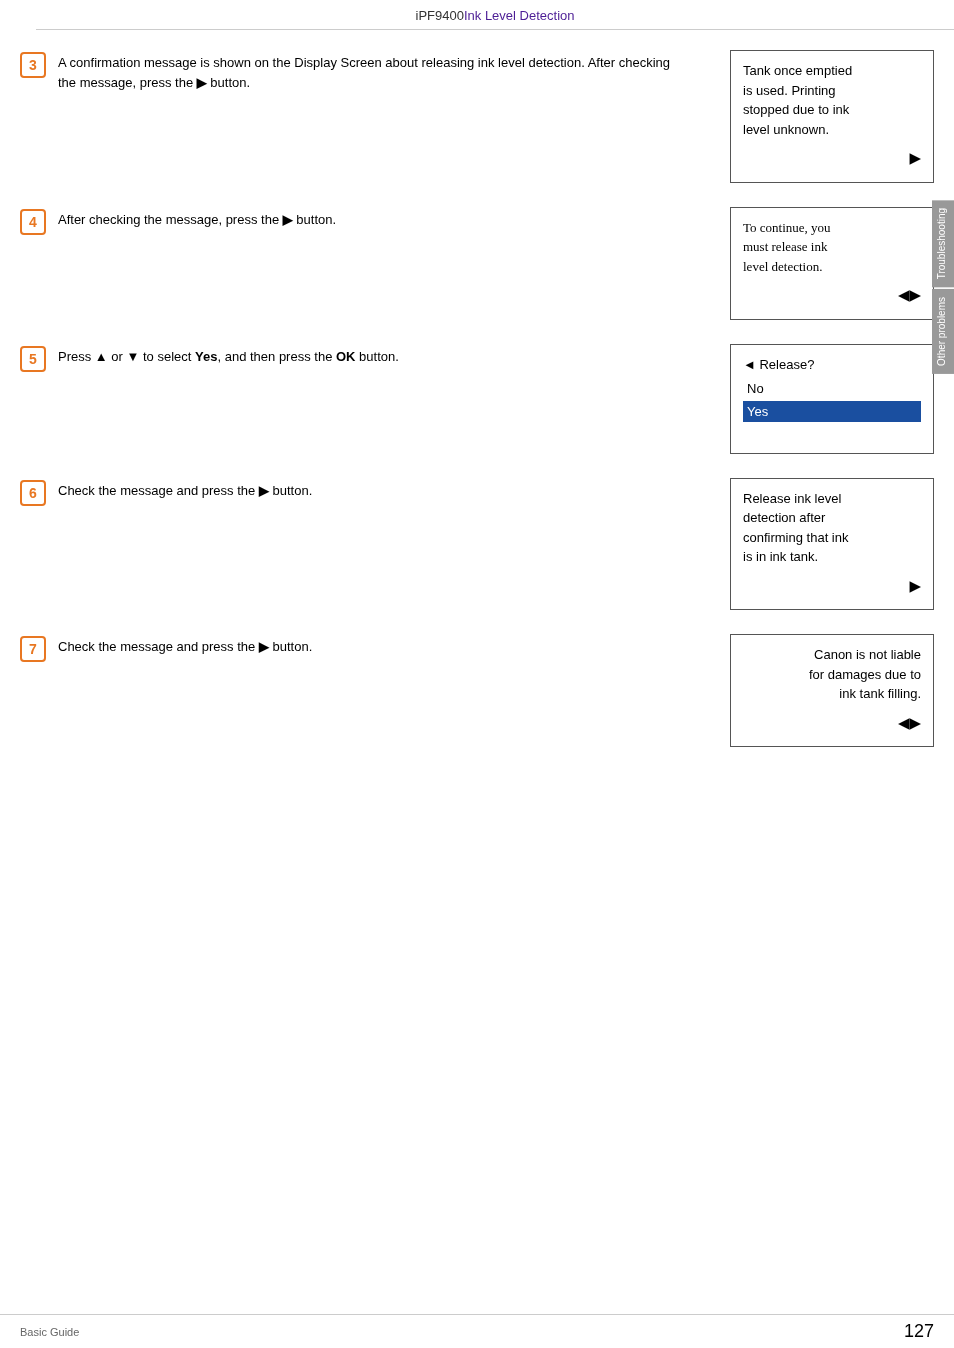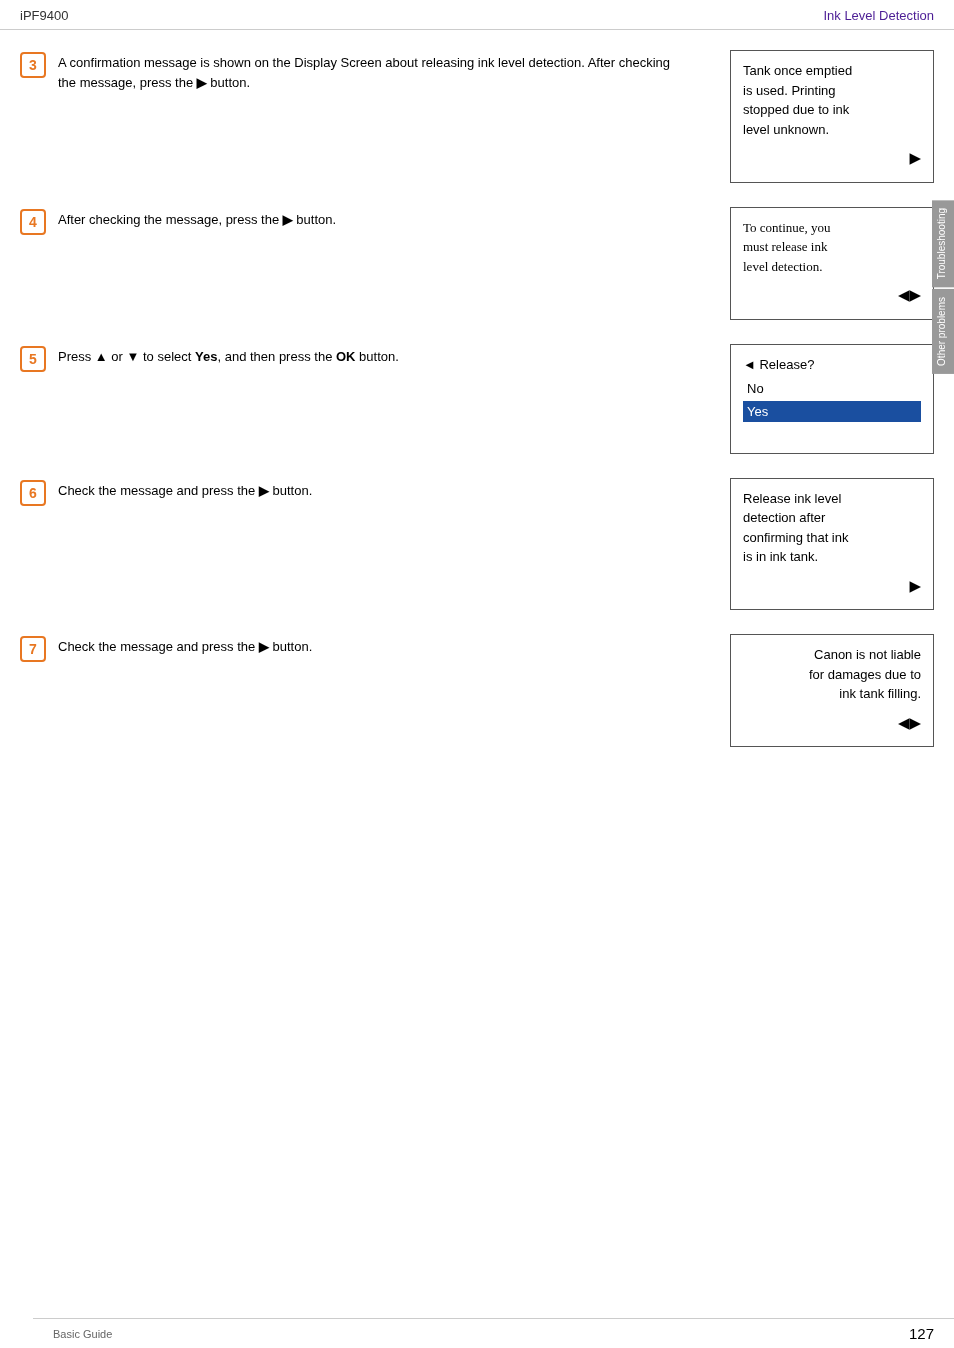--- a/index.html
+++ b/index.html
@@ -14,24 +14,25 @@
     }
     .page-container {
       width: 954px;
       min-height: 1348px;
       padding: 0;
       position: relative;
     }
     
     .header {
       display: flex;
-      justify-content: space-between;
+      justify-content: center;
       align-items: center;
       padding: 8px 20px 6px 20px;
       border-bottom: 1px solid #ccc;
+      margin-left: 36px;
     }
     .header-left {
       font-size: 13px;
       color: #333;
     }
     .header-right {
       font-size: 13px;
       color: #4c1d95;
     }
     
@@ -137,21 +138,20 @@
       bottom: 0;
       left: 0;
       right: 0;
       border-top: 1px solid #ccc;
       display: flex;
       justify-content: space-between;
       align-items: center;
       padding: 6px 20px;
       font-size: 11px;
       color: #666;
-      margin-left: 33px;
     }
     
     .arrow-glyph {
       font-size: 13px;
       font-weight: bold;
     }
   </style>
 </head>
 <body>
 
@@ -237,15 +237,15 @@
       </div>
     </div>
 
   <div class="right-sidebar" id="right-sidebar">
   <div class="sidebar-tab">Troubleshooting</div>
       <div class="sidebar-tab">Other problems</div>
     </div>
 
   <div class="footer">
     <span>Basic Guide</span>
-    <span style="font-size:15px;color:#000;text-align:right;">127</span>
+    <span style="font-size:18px;color:#000;text-align:right;">127</span>
   </div>
 </div>
 
 </body></html>

